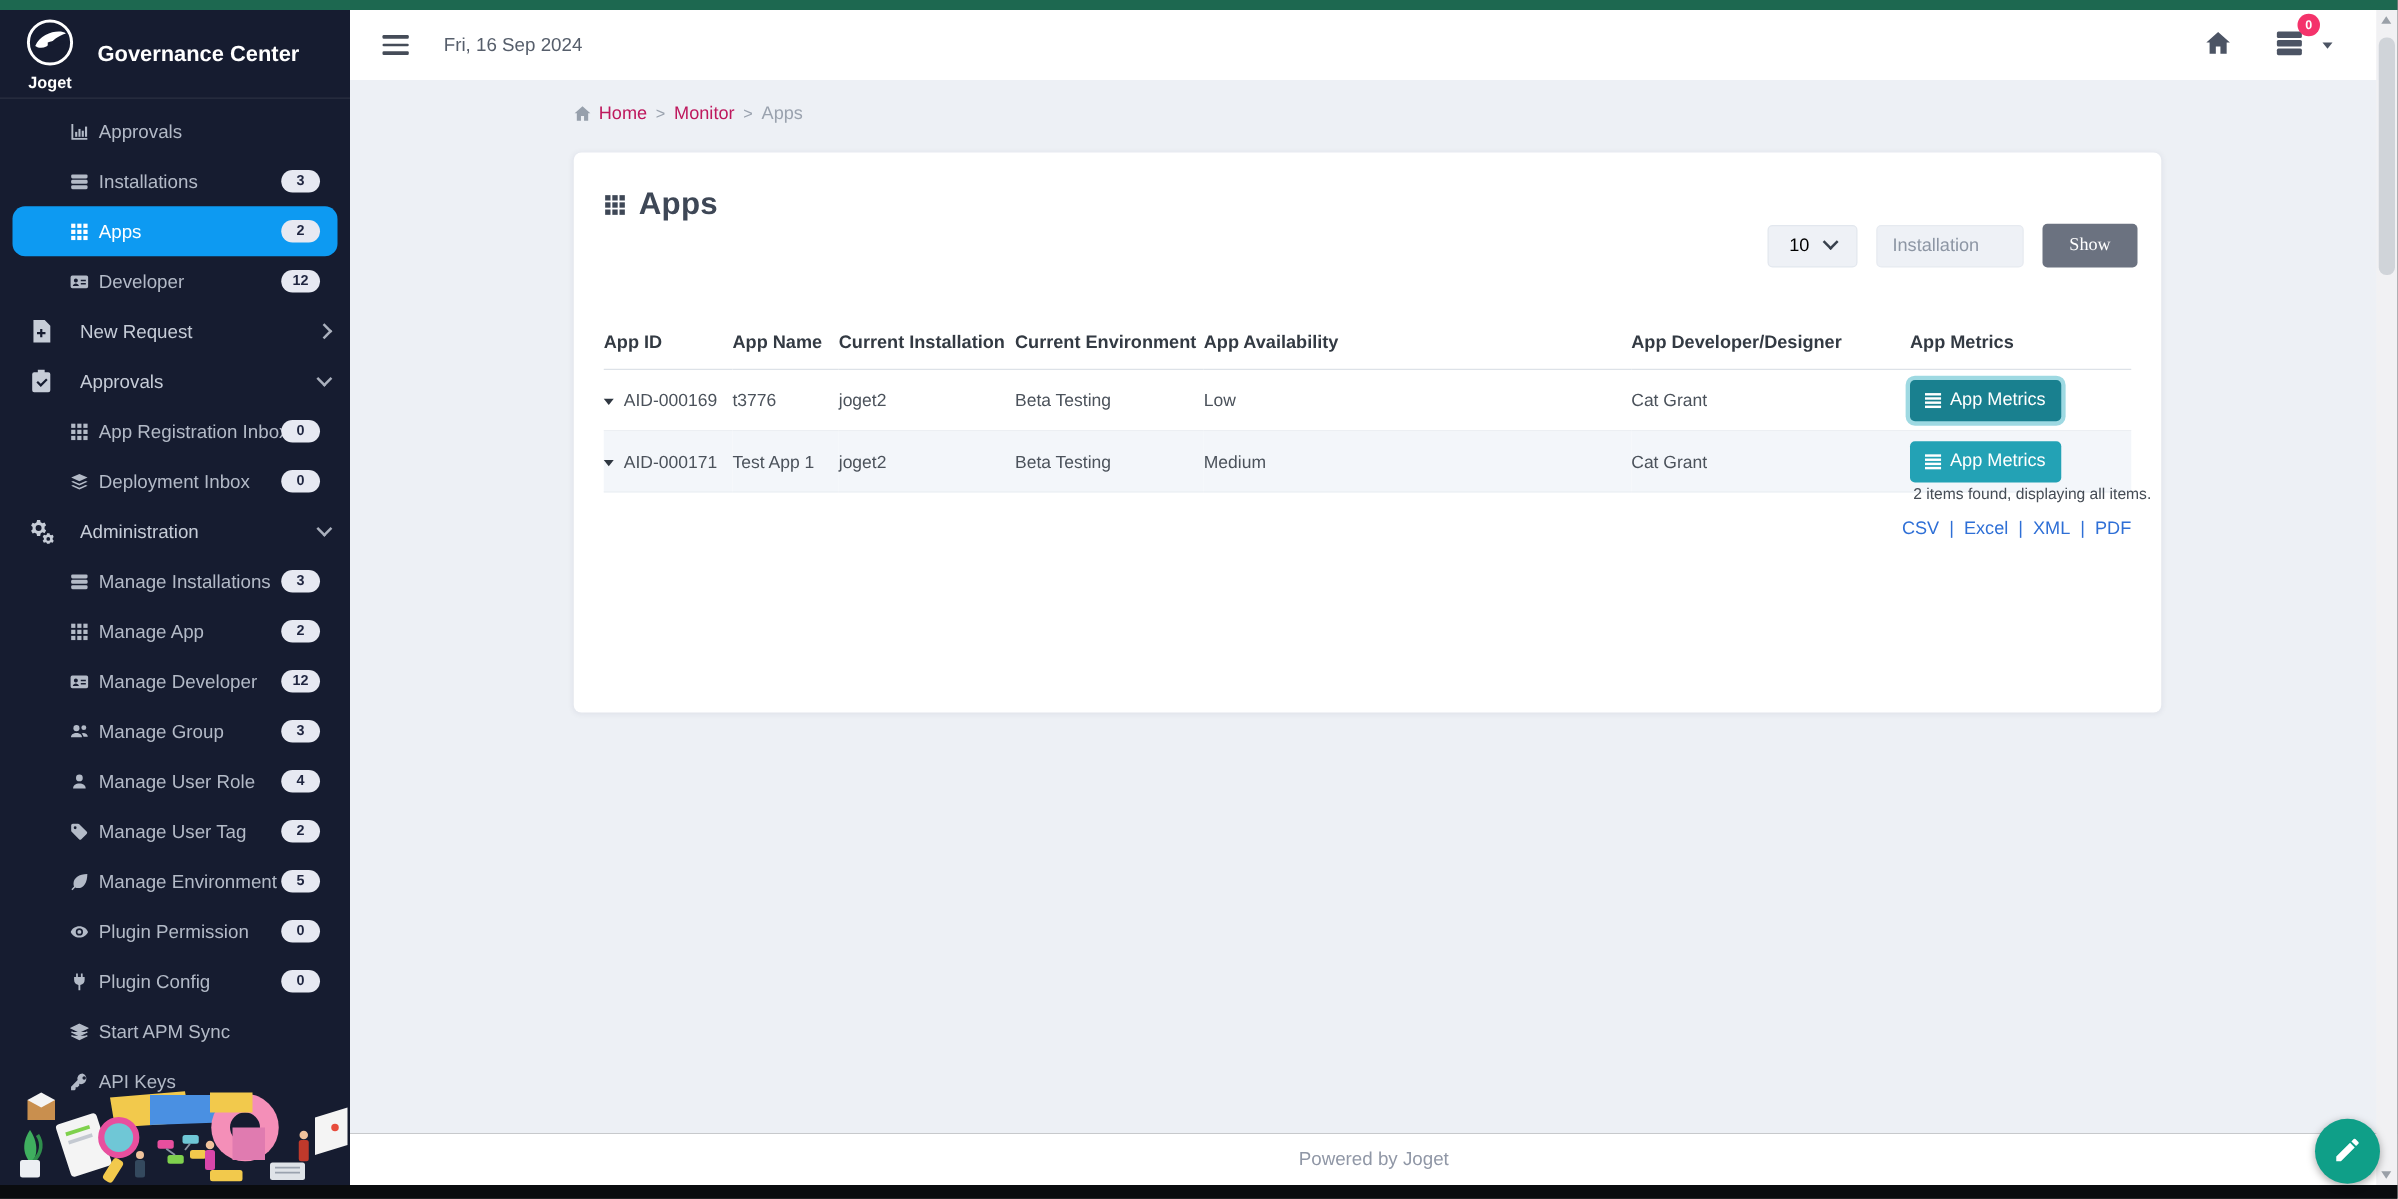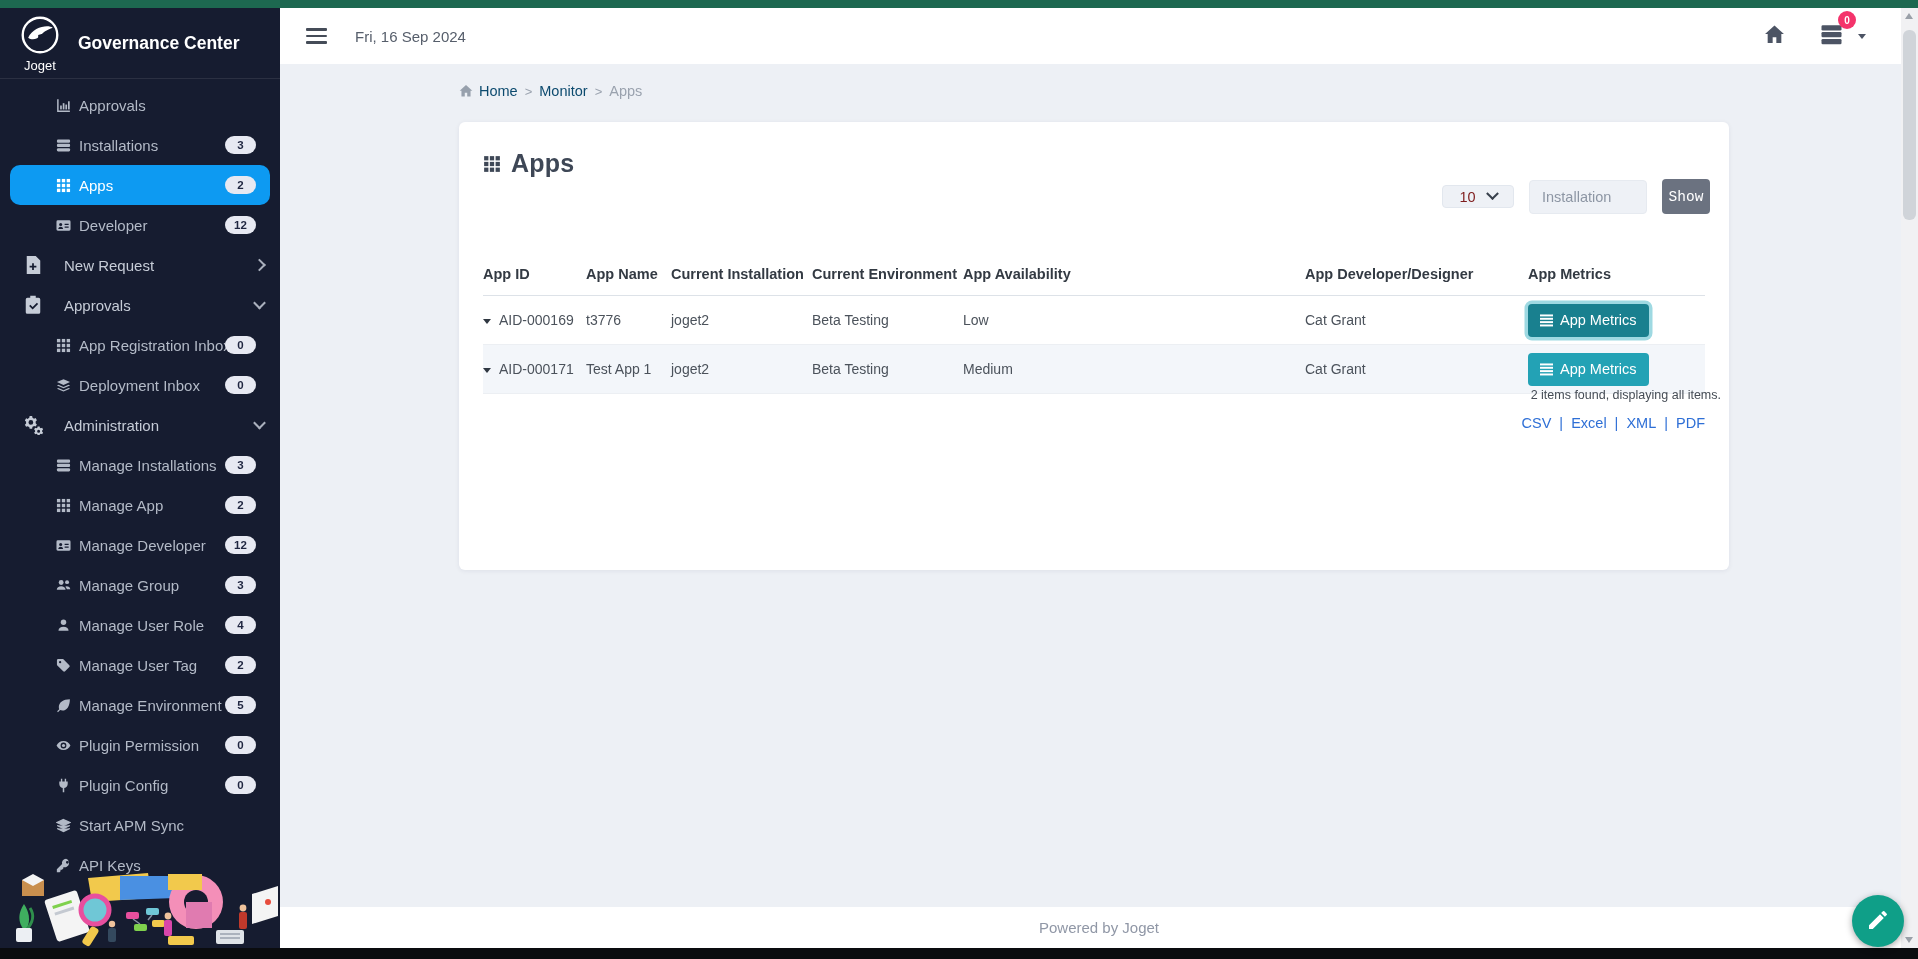--- a/index.html
+++ b/index.html
@@ -5,21 +5,21 @@
   html,body{margin:0;padding:0}
   body{width:1918px;height:959px;position:relative;background:#0a0c0f;
        font-family:"Liberation Sans","DejaVu Sans",sans-serif;overflow:hidden}
   
   .top-strip{position:absolute;left:0;top:0;width:1918px;height:8px;background:#1d6850;z-index:6}
   
   .sidebar{position:absolute;left:0;top:8px;width:280px;height:940px;background:#161c30;overflow:hidden;z-index:5}
   .brand{height:70px;display:flex;align-items:center;padding:0 12px;border-bottom:1px solid rgba(255,255,255,.09);cursor:pointer}
   .logo-wrap{width:56px;display:flex;flex-direction:column;align-items:center}
   .logo-wrap svg{width:40px;height:40px}
-  .brand-name{color:#fff;font-size:13px;font-weight:400;line-height:13px;margin-top:0}
+  .brand-name{color:#fff;font-size:13px;font-weight:700;line-height:13px;margin-top:0}
   .brand-title{color:#fff;font-weight:700;font-size:17.5px;margin-left:10px;white-space:nowrap}
   .menu{padding-top:6px}
   .mi{position:relative;height:40px;display:flex;align-items:center;color:#b3bac7;font-size:15px;cursor:pointer}
   .mi.sub{padding-left:56px}
   .mi.top{padding-left:64px;color:#c6ccd7}
   .mi-icon{display:inline-flex;width:15px;height:15px;margin-right:8px;flex:none}
   .mi.top .mi-icon{position:absolute;left:23px;width:20px;height:20px;margin:0}
   .mi-icon svg{width:100%;height:100%;fill:currentColor}
   .mi.active{background:#0d9af2;border-radius:10px;margin:0 10px;padding-left:46px;color:#fff}
   .mi-badge{position:absolute;right:24px;top:50%;transform:translateY(-50%);background:#e7e9f2;color:#1f2540;
@@ -45,39 +45,39 @@
   .notif svg{width:25px;height:25px}
   .notif-badge{position:absolute;top:-9px;right:-10px;background:#f4336b;color:#fff;font-size:10px;font-weight:700;
                width:18px;height:18px;border-radius:50%;display:flex;align-items:center;justify-content:center}
   .caret-down{width:0;height:0;border-left:4.5px solid transparent;border-right:4.5px solid transparent;
               border-top:5.5px solid #4c5464;margin-left:12px}
   
   .content{position:absolute;left:280px;top:64px;width:1638px;height:843px;background:#edf0f5;z-index:1}
   .breadcrumb{position:absolute;left:179px;top:19px;display:flex;align-items:center;font-size:14.5px;color:#9aa2ae}
   .breadcrumb .bc-home{width:14px;height:14px;margin-right:6px;display:inline-flex}
   .breadcrumb .bc-home svg{width:100%;height:100%;fill:#97a0ac}
-  .crumb-link{color:#0c4a6e;text-decoration:none;cursor:pointer}
+  .crumb-link{color:#be185d;text-decoration:none;cursor:pointer}
   .crumb-sep{margin:0 7px;color:#9aa2ae;font-size:13px}
   .crumb-current{color:#9aa2ae}
   .card{position:absolute;left:179px;top:58px;width:1270px;height:448px;background:#fff;border-radius:6px;
         box-shadow:0 1px 5px rgba(25,35,65,.07);box-sizing:border-box}
   .card-head{position:absolute;left:24px;top:27px;display:flex;align-items:center;gap:10px}
   .card-head .grid-ico{width:18px;height:18px;display:inline-flex}
   .card-head .grid-ico svg{width:100%;height:100%;fill:#3e4756}
   .card-title{font-size:25px;font-weight:700;color:#3e4756;margin:0;letter-spacing:.2px}
   .controls{position:absolute;right:19px;top:57px;display:flex;gap:15px;align-items:center}
-  .select{width:72px;height:23px;background:#eef1f6;border:1px solid #e2e7ee;border-radius:4px;display:flex;
-          align-items:center;justify-content:center;gap:12px;font-size:14.5px;color:#7f1d1d;cursor:pointer;box-sizing:border-box}
+  .select{width:72px;height:34px;background:#eef1f6;border:1px solid #e2e7ee;border-radius:4px;display:flex;
+          align-items:center;justify-content:center;gap:12px;font-size:14.5px;color:#000000;cursor:pointer;box-sizing:border-box}
   .select .sel-caret{width:7px;height:7px;border-right:2.2px solid #38404c;border-bottom:2.2px solid #38404c;
           transform:rotate(45deg) translate(-2px,-2px)}
   .filter-input{width:118px;height:34px;background:#eef1f6;border:1px solid #e6eaf0;border-radius:4px;
           padding:0 12px;font-size:14.5px;color:#333;box-sizing:border-box;outline:none}
   .filter-input::placeholder{color:#8d96a4}
-  .show-btn{width:48px;height:35px;background:#6b7280;color:#fff;border:none;border-radius:4px;
-          font-size:14.5px;cursor:pointer;font-family:Liberation Mono, monospace}
+  .show-btn{width:76px;height:35px;background:#6b7280;color:#fff;border:none;border-radius:4px;
+          font-size:14.5px;cursor:pointer;font-family:Liberation Serif, serif}
   table.apps{position:absolute;left:24px;top:138px;width:1222px;border-collapse:collapse;table-layout:fixed}
   table.apps th{font-size:14.5px;font-weight:700;color:#333a43;text-align:left;padding:6px 0 13px;
           border-bottom:1px solid #dde2e8;white-space:nowrap}
   table.apps td{font-size:14px;color:#4b525b;height:48px;padding:0;border-bottom:1px solid #eceff3;white-space:nowrap}
   table.apps tbody tr.alt{background:#f3f6fa}
   .row-caret{display:inline-block;width:0;height:0;border-left:4.5px solid transparent;border-right:4.5px solid transparent;
           border-top:5.5px solid #2f3741;margin-right:8px;vertical-align:middle}
   .metrics-btn{display:inline-flex;align-items:center;gap:7px;background:#23a2b5;color:#fff;border:none;border-radius:4px;
           height:33px;padding:0 12px;font-size:14.5px;cursor:pointer;font-family:inherit}
   .metrics-btn.focused{background:#19808f;box-shadow:0 0 0 3.5px #9ed9e2}

